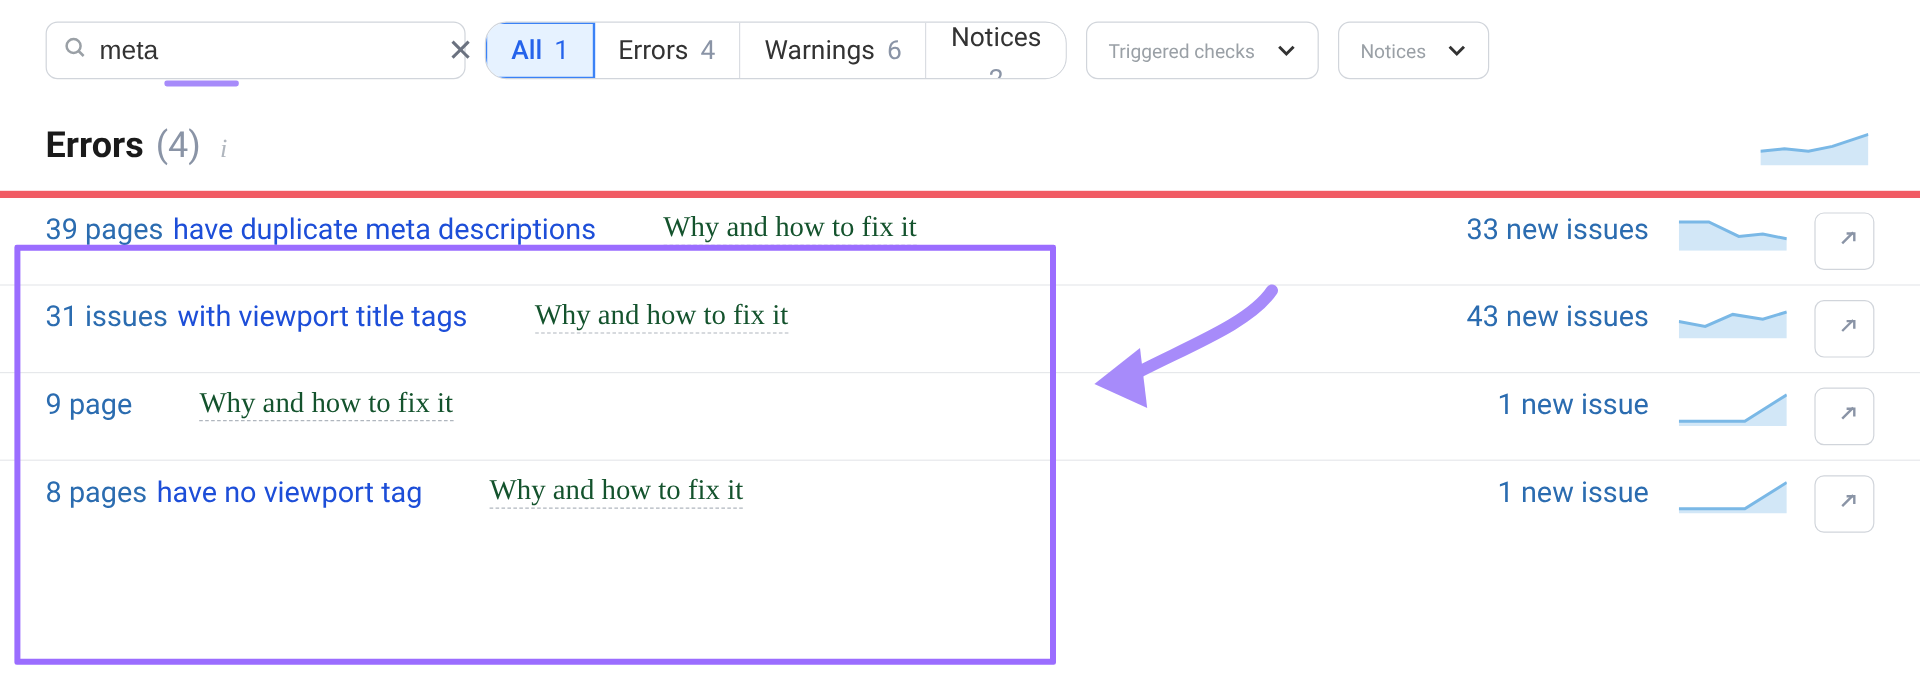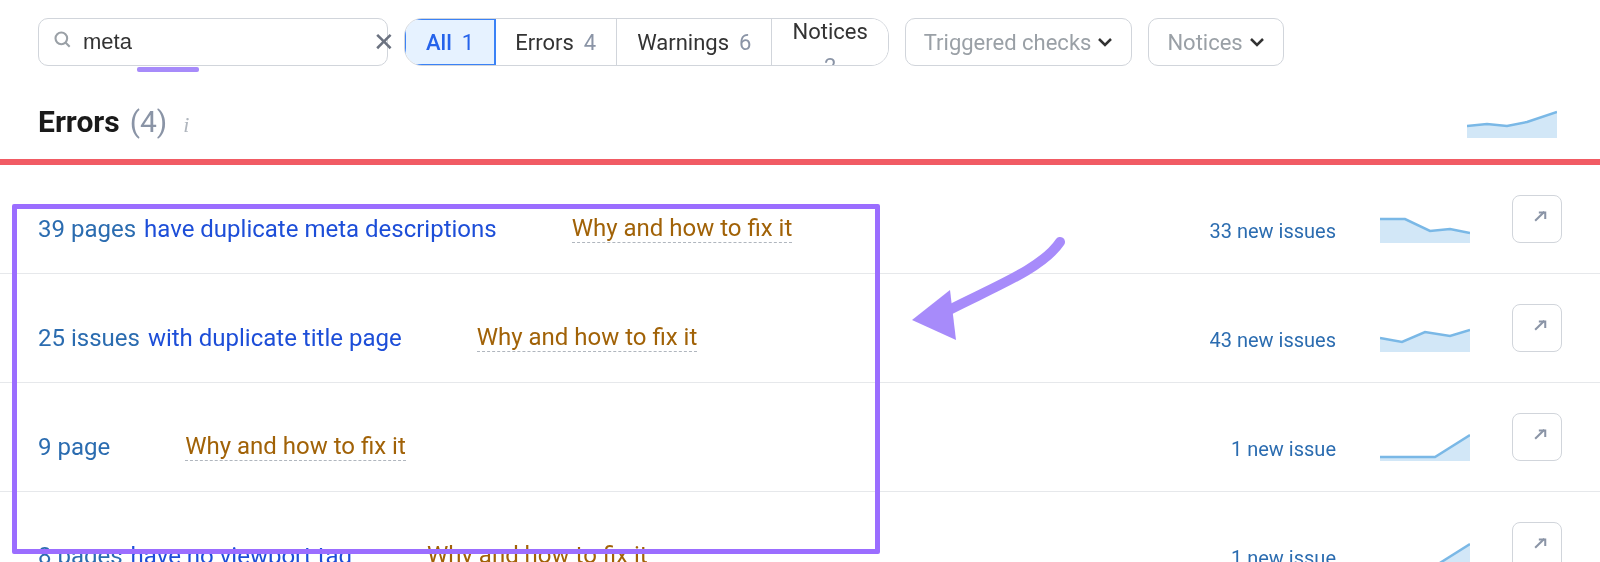--- a/index.html
+++ b/index.html
@@ -80,26 +80,26 @@
     z-index: 1;
   }
   .filter-tab .label { color: #333; }
   .filter-tab.active .label { color: #2563eb; font-weight: 500; }
   .filter-tab .count { color: #8a94a6; }
   .filter-tab.active .count { color: #2563eb; }
 
   .dropdown-btn {
     display: flex;
     align-items: center;
-    gap: 6px;
+    gap: 18px;
     border: 1px solid #d1d5db;
     border-radius: 10px;
     padding: 0 18px;
     height: 48px;
-    font-size: 22px;
+    font-size: 16px;
     color: #9aa0a6;
     cursor: pointer;
     background: #fff;
   }
   .chev { font-size: 16px; color: #333; }
 
   .section-header {
     display: flex;
     align-items: center;
     justify-content: space-between;
@@ -115,48 +115,48 @@
   .info-icon { color: #b0b6be; font-size: 22px; font-style: italic; font-family: serif; margin-left: 6px; }
 
   .red-divider {
     height: 6px;
     background: #f15b64;
     width: 100%;
   }
 
   .issue-row {
     display: flex;
-    align-items: flex-end;
-    padding: 30px 38px;
+    align-items: flex-start;
+    padding: 12px 38px;
     border-bottom: 1px solid #e6e8eb;
     font-size: 24px;
     position: relative;
-    gap: 19px;
   }
   .issue-row .desc {
     flex: 0 0 auto;
     display: flex;
     align-items: baseline;
     gap: 8px;
     white-space: nowrap;
   }
   .issue-count { color: #2b6cb0; }
   .issue-text { color: #1d4ed8; }
   .why-link {
-    color: #a16207;
+    color: #14532d;
     border-bottom: 1px dashed #b0b6be;
     cursor: pointer;
     margin-left: 56px;
     font-size: 24px;
     white-space: nowrap;
+    font-family: Liberation Serif, serif;
   }
   .spacer { flex: 1; }
   .new-issues {
     color: #2b6cb0;
-    font-size: 20px;
+    font-size: 24px;
     text-align: right;
     min-width: 170px;
     margin-right: 20px;
   }
   .sparkline-cell {
     width: 100px;
     display:flex;
     align-items:center;
     justify-content:center;
   }
@@ -285,22 +285,22 @@
     <svg width="22" height="22" viewBox="0 0 24 24" fill="none" stroke="currentColor" stroke-width="2.2">
         <path d="M14 5 L21 5 L21 12"></path>
         <path d="M10 14 L20 4"></path>
         <path d="M19 14 L19 20 L5 20 L5 6 L11 6" opacity="0"></path>
       </svg>
   </span>
 </div>
 
 <div class="issue-row">
   <span class="desc">
-    <span class="issue-count">25 issues</span>
-    <span class="issue-text">with duplicate title page</span>
+    <span class="issue-count">31 issues</span>
+    <span class="issue-text">with viewport title tags</span>
   </span>
   <span class="why-link">Why and how to fix it</span>
   <span class="spacer"></span>
   <span class="new-issues">43 new issues</span>
   <span class="sparkline-cell">
     <svg class="spark-svg" width="90" height="32" viewBox="0 0 90 32">
       <path class="area" d="M0 18 L22 22 L45 12 L70 16 L90 10 L90 32 L0 32 Z"></path>
       <path class="line" d="M0 18 L22 22 L45 12 L70 16 L90 10"></path>
     </svg>
   </span>

